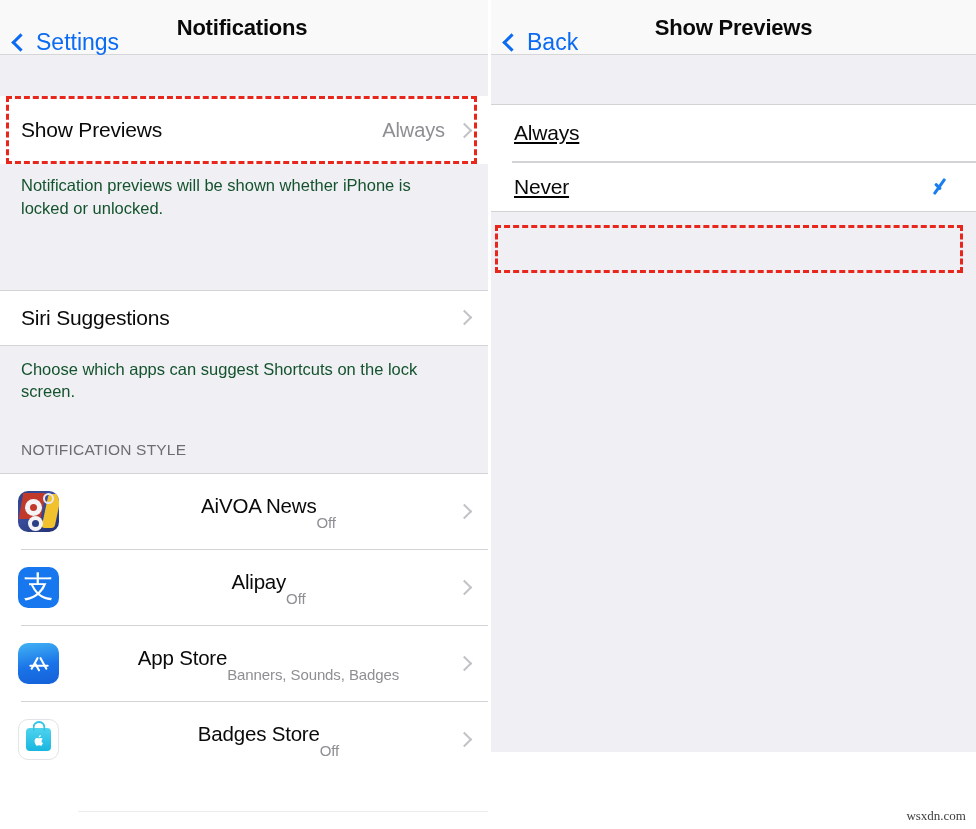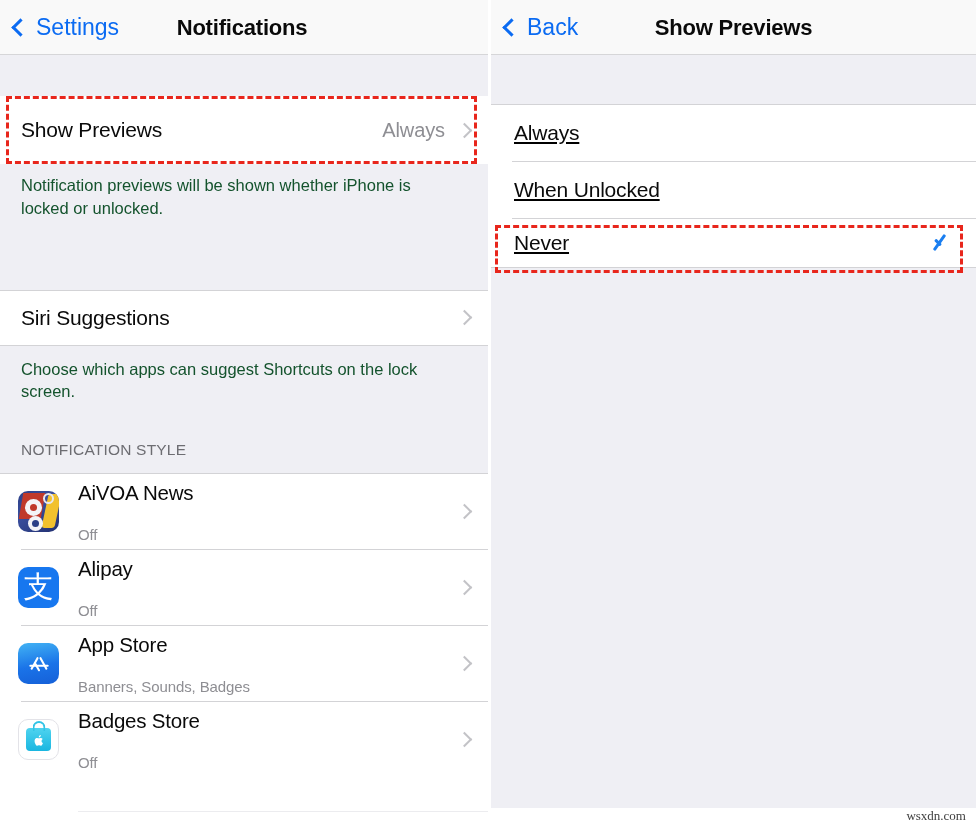--- a/index.html
+++ b/index.html
@@ -25,21 +25,21 @@
 
   
   .navbar {
     position: relative;
     height: 55px;
     background: #f9f9f9;
     border-bottom: 1px solid #d6d6d8;
   }
   .nav-back {
     position: absolute;
-    left: 14px; top: 0; height: 55px;
+    left: 14px; top: 15px; height: 55px;
     display: flex; align-items: center;
     color: #0b6bf2;
     font-size: 23px;
     cursor: pointer;
   }
   .nav-back .chev {
     display: inline-block;
     width: 13px; height: 13px;
     border-left: 3.2px solid #0b6bf2;
     border-bottom: 3.2px solid #0b6bf2;
@@ -112,21 +112,21 @@
     cursor: pointer;
   }
   .app-icon {
     width: 41px; height: 41px;
     border-radius: 10px;
     flex: 0 0 auto;
     margin-right: 19px;
     position: relative;
     overflow: hidden;
   }
-  .app-text { flex: 1; display: flex; flex-direction: column; justify-content: center; }
+  .app-text { flex: 1; display: flex; flex-direction: row; justify-content: center; }
   .app-name { font-size: 20.5px; color: #0a0a0a; letter-spacing: -0.2px; line-height: 1.25; }
   .app-sub  { font-size: 15px; color: #8e8e93; margin-top: 21px; letter-spacing: -0.1px; }
 
   
   .ic-aivoa {
     background: linear-gradient(145deg,#2b3f86 0%,#3a4f9e 40%,#223070 100%);
   }
   .ic-aivoa .blobA {
     position:absolute; left:3px; top:2px; width:22px; height:26px;
     background:#c0392b; transform: skewX(-10deg);
@@ -365,23 +365,20 @@
     <div class="gap" style="height:49px"></div>
 
     <div class="group">
       <div class="sep-full"></div>
 
       <div class="opt-row">
         <span class="olabel">Always</span>
       </div>
       <div class="sep"></div>
 
-      <div class="opt-row">
-        <span class="olabel">When Unlocked</span>
-      </div>
       <div class="sep"></div>
 
       <div class="opt-row" style="height:48px">
         <span class="olabel">Never</span>
         <span class="check"></span>
       </div>
       <div class="sep-full"></div>
     </div>
 
     <div class="gap" style="height:540px"></div>

